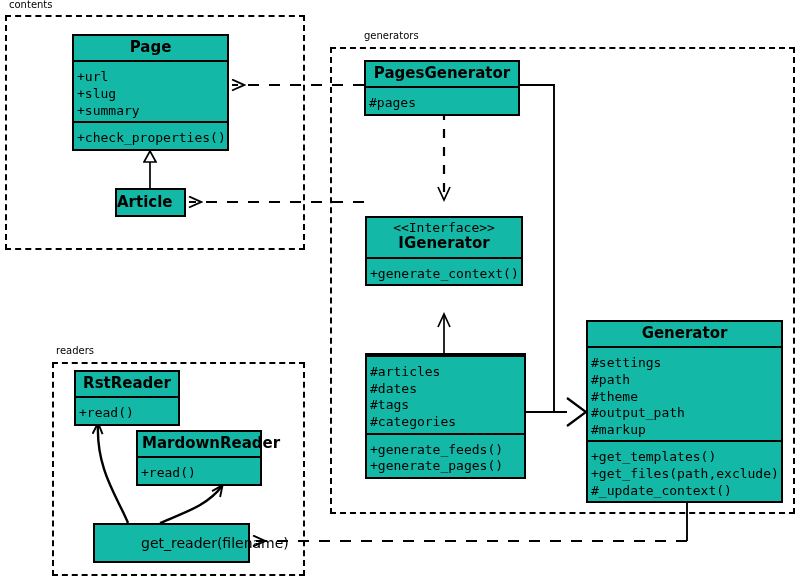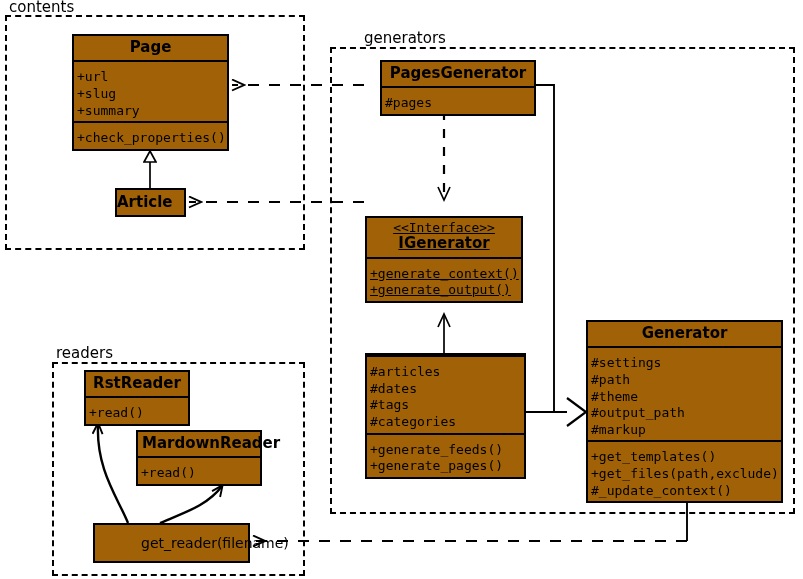--- a/index.html
+++ b/index.html
@@ -20,33 +20,33 @@
   
   .package {
     position: absolute;
     border: 2px dashed #000;
     box-sizing: border-box;
     background: transparent;
   }
   .package-label {
     position: absolute;
     font-family: "DejaVu Sans", sans-serif;
-    font-size: 15px;
+    font-size: 10px;
     color: #000;
     background: #ffffff;
     padding: 0 3px;
     white-space: nowrap;
     line-height: 1;
   }
 
   
   .cls {
     position: absolute;
     border: 2px solid #000;
-    background: #a16207;
+    background: #14b8a6;
     box-sizing: border-box;
     z-index: 5;
   }
   .cls .title {
     text-align: center;
     font-weight: bold;
     font-size: 15px;
     font-family: "DejaVu Sans", sans-serif;
     padding: 3px 4px 4px 4px;
     line-height: 1.15;
@@ -194,35 +194,34 @@
     </div>
     <div class="compartment">
       <div class="member">+check_properties()</div>
     </div>
   </div>
 
   <div class="cls plain" style="left:115px; top:188px; width:71px; height:29px;">
     <div class="title">Article</div>
   </div>
 
-  <div class="cls" style="left:364px; top:60px; width:156px;margin-left:16px;">
+  <div class="cls" style="left:364px; top:60px; width:156px;">
     <div class="title">PagesGenerator</div>
     <div class="compartment">
       <div class="member">#pages</div>
     </div>
   </div>
 
-  <div class="cls" style="left:365px; top:216px; width:158px;text-decoration:underline;">
+  <div class="cls" style="left:365px; top:216px; width:158px;">
     <div class="title">
       <div class="stereotype">&lt;&lt;Interface&gt;&gt;</div>
       <div>IGenerator</div>
     </div>
     <div class="compartment">
       <div class="member">+generate_context()</div>
-      <div class="member">+generate_output()</div>
     </div>
   </div>
 
   <div class="cls" style="left:365px; top:353px; width:161px;">
     <div class="compartment">
       <div class="member">#articles</div>
       <div class="member">#dates</div>
       <div class="member">#tags</div>
       <div class="member">#categories</div>
     </div>
@@ -241,21 +240,21 @@
       <div class="member">#output_path</div>
       <div class="member">#markup</div>
     </div>
     <div class="compartment">
       <div class="member">+get_templates()</div>
       <div class="member">+get_files(path,exclude)</div>
       <div class="member">#_update_context()</div>
     </div>
   </div>
 
-  <div class="cls" style="left:84px; top:370px; width:106px;">
+  <div class="cls" style="left:74px; top:370px; width:106px;">
     <div class="title">RstReader</div>
     <div class="compartment">
       <div class="member">+read()</div>
     </div>
   </div>
 
   <div class="cls" style="left:136px; top:430px; width:126px;">
     <div class="title">MardownReader</div>
     <div class="compartment">
       <div class="member">+read()</div>

